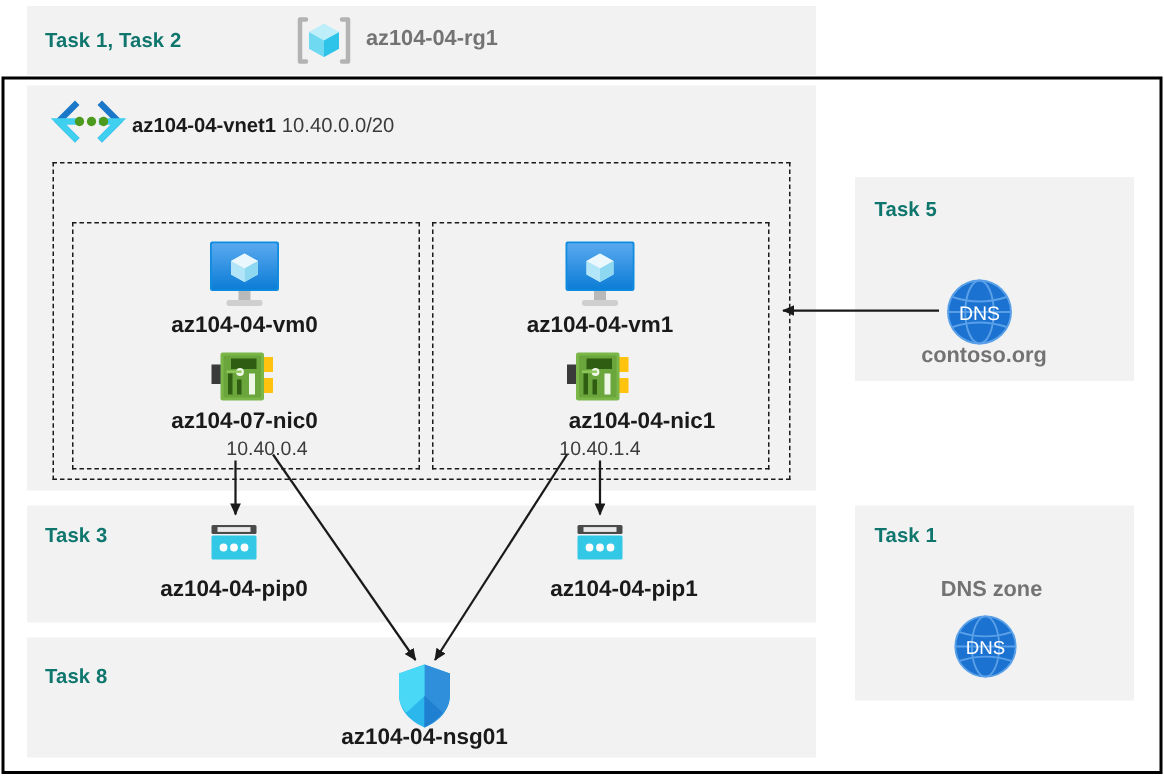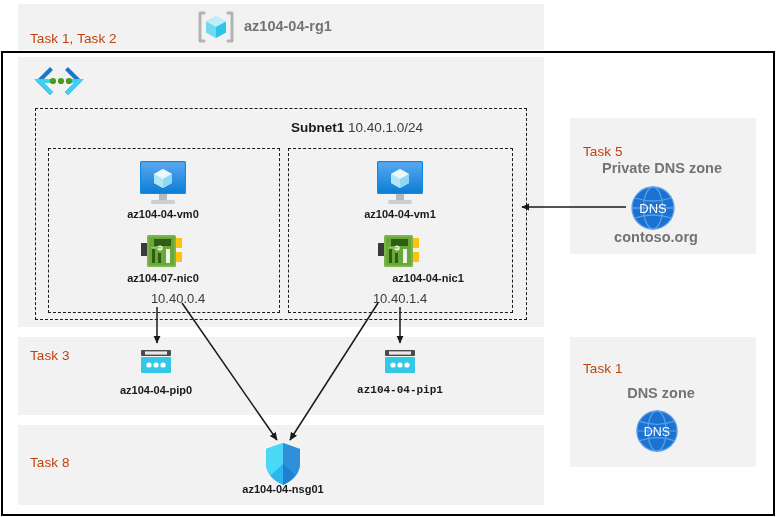--- a/index.html
+++ b/index.html
@@ -33,32 +33,31 @@
   }
   .dashed-box {
     position: absolute;
     border: 1.6px dashed #1a1a1a;
     box-sizing: border-box;
   }
 
   
   .task-label {
     position: absolute;
-    color: #c2410c;
-    font-weight: normal;
+    color: #0f766e;
+    font-weight: bold;
     font-size: 13.5px;
     letter-spacing: .1px;
     white-space: nowrap;
-    margin-top: 12px;
   }
   .res-name {
     position: absolute;
     color: #1a1a1a;
     font-weight: bold;
-    font-size: 11px;
+    font-size: 15px;
     white-space: nowrap;
   }
   .res-name-lg {
     position: absolute;
     color: #737373;
     font-weight: bold;
     font-size: 14.5px;
     white-space: nowrap;
   }
   .sub-title {
@@ -115,20 +114,24 @@
       <path d="M16 4 L5 15 L16 26" fill="none" stroke="#1b77c8" stroke-width="4.2" stroke-linecap="square"></path>
       <path d="M16 15 L5 15 L16 26" fill="none" stroke="#3fd0f0" stroke-width="4.2" stroke-linecap="square"></path>
       <path d="M34 4 L45 15 L34 26" fill="none" stroke="#1b77c8" stroke-width="4.2" stroke-linecap="square"></path>
       <path d="M34 15 L45 15 L34 26" fill="none" stroke="#3fd0f0" stroke-width="4.2" stroke-linecap="square"></path>
       <circle cx="19" cy="15" r="3.1" fill="#4c9a1e"></circle>
       <circle cx="27" cy="15" r="3.1" fill="#4c9a1e"></circle>
       <circle cx="35" cy="15" r="3.1" fill="#4c9a1e"></circle>
     </svg>
   </span>
 
+  <div class="sub-title" style="left:88px; top:76px;">
+    <b>az104-04-vnet1</b>
+    <span class="cidr">10.40.0.0/20</span>
+  </div>
 
   <div class="dashed-box" style="left:35px; top:108px; width:492px; height:212px;"></div>
 
 
   <div class="dashed-box" style="left:48px; top:148px; width:232px; height:165px;"></div>
 
   <span class="icon" style="left:134px; top:159px;">
     <svg width="58" height="48" viewBox="0 0 58 48">
       <rect x="6" y="2" width="46" height="33" rx="1.5" fill="#0f8ce0"></rect>
       <rect x="7.2" y="3.2" width="43.6" height="30.6" rx="1" fill="url(#vmg0)"></rect>
@@ -161,24 +164,20 @@
       <rect x="19" y="22" width="3" height="10" fill="#2f5d12"></rect>
       <rect x="27" y="18" width="4" height="14" fill="#eef6e6"></rect>
       <circle cx="21" cy="17" r="2.6" fill="#eef6e6"></circle>
       <rect x="12" y="16" width="10" height="1.6" fill="#8fc95c"></rect>
     </svg>
   </span>
 
   <div class="res-name centered" style="left:163px; top:272px;">az104-07-nic0</div>
   <div class="plain centered" style="left:178px; top:291px;">10.40.0.4</div>
 
-  <div class="sub-title" style="left:291px; top:120px;">
-    <b>Subnet1</b>
-    <span class="cidr">10.40.1.0/24</span>
-  </div>
 
   <div class="dashed-box" style="left:288px; top:148px; width:225px; height:165px;"></div>
 
   <span class="icon" style="left:371px; top:159px;">
     <svg width="58" height="48" viewBox="0 0 58 48">
       <rect x="6" y="2" width="46" height="33" rx="1.5" fill="#0f8ce0"></rect>
       <rect x="7.2" y="3.2" width="43.6" height="30.6" rx="1" fill="url(#vmg1)"></rect>
       <defs>
         <linearGradient id="vmg1" x1="0" y1="0" x2="0" y2="1">
           <stop offset="0" stop-color="#5aa9ef"></stop>
@@ -210,21 +209,21 @@
       <circle cx="21" cy="17" r="2.6" fill="#eef6e6"></circle>
       <rect x="12" y="16" width="10" height="1.6" fill="#8fc95c"></rect>
     </svg>
   </span>
 
   <div class="res-name centered" style="left:400px; top:272px;margin-left:28px;">az104-04-nic1</div>
   <div class="plain centered" style="left:400px; top:291px;">10.40.1.4</div>
 
   <div class="panel-grey" style="left:18px; top:337px; width:526px; height:78px;"></div>
 
-  <div class="task-label" style="left:30px; top:336px;">Task 3</div>
+  <div class="task-label" style="left:30px; top:349px;">Task 3</div>
 
   <span class="icon" style="left:137px; top:348px;">
     <svg width="38" height="32" viewBox="0 0 38 32">
       <rect x="4" y="2" width="30" height="6" rx="1" fill="#4a4a4a"></rect>
       <rect x="8" y="3.4" width="22" height="3.2" fill="#e9e9e9"></rect>
       <rect x="4" y="9" width="30" height="16" rx="1" fill="#32c8e6"></rect>
       <circle cx="12" cy="17" r="2.6" fill="#ffffff"></circle>
       <circle cx="19" cy="17" r="2.6" fill="#ffffff"></circle>
       <circle cx="26" cy="17" r="2.6" fill="#ffffff"></circle>
     </svg>
@@ -234,42 +233,41 @@
   <span class="icon" style="left:381px; top:348px;">
     <svg width="38" height="32" viewBox="0 0 38 32">
       <rect x="4" y="2" width="30" height="6" rx="1" fill="#4a4a4a"></rect>
       <rect x="8" y="3.4" width="22" height="3.2" fill="#e9e9e9"></rect>
       <rect x="4" y="9" width="30" height="16" rx="1" fill="#32c8e6"></rect>
       <circle cx="12" cy="17" r="2.6" fill="#ffffff"></circle>
       <circle cx="19" cy="17" r="2.6" fill="#ffffff"></circle>
       <circle cx="26" cy="17" r="2.6" fill="#ffffff"></circle>
     </svg>
   </span>
-  <div class="res-name centered" style="left:400px; top:384px;font-family:Liberation Mono, monospace;">az104-04-pip1</div>
+  <div class="res-name centered" style="left:416px; top:384px;">az104-04-pip1</div>
 
   <div class="panel-grey" style="left:18px; top:425px; width:526px; height:80px;"></div>
 
   <div class="task-label" style="left:30px; top:443px;">Task 8</div>
 
   <span class="icon" style="left:262px; top:441px;">
     <svg width="42" height="46" viewBox="0 0 42 46">
       <path d="M21 2 L38 8 L38 22 C38 33 30 40 21 44 C12 40 4 33 4 22 L4 8 Z" fill="#2bb7ec"></path>
       <path d="M21 2 L38 8 L38 22 C38 33 30 40 21 44 Z" fill="#2f8fdb"></path>
       <path d="M21 2 L4 8 L4 22 C4 27 6 31 9 34 L21 23 Z" fill="#49d9f7"></path>
       <path d="M21 23 L33 34 C30 38 26 41 21 44 Z" fill="#1f7fd0"></path>
     </svg>
   </span>
 
   <div class="res-name centered" style="left:283px; top:483px;">az104-04-nsg01</div>
 
   <div class="panel-grey" style="left:570px; top:118px; width:186px; height:136px;"></div>
 
   <div class="task-label" style="left:583px; top:132px;">Task 5</div>
 
-  <div class="res-name-lg centered" style="left:662px; top:160px;">Private DNS zone</div>
 
   <span class="icon" style="left:629px; top:184px;">
     <svg width="48" height="48" viewBox="0 0 48 48">
       <circle cx="24" cy="24" r="21" fill="#1b72d0"></circle>
       <circle cx="24" cy="24" r="21" fill="none" stroke="#5aa0e8" stroke-width="1.3"></circle>
       <ellipse cx="24" cy="24" rx="9.5" ry="21" fill="none" stroke="#5aa0e8" stroke-width="1.3"></ellipse>
       <line x1="3" y1="24" x2="45" y2="24" stroke="#5aa0e8" stroke-width="1.3"></line>
       <path d="M6 14 Q24 20 42 14" fill="none" stroke="#5aa0e8" stroke-width="1.3"></path>
       <path d="M6 34 Q24 28 42 34" fill="none" stroke="#5aa0e8" stroke-width="1.3"></path>
       <text x="24" y="29" text-anchor="middle" font-family="Liberation Sans, sans-serif" font-size="13" fill="#ffffff">DNS</text>

